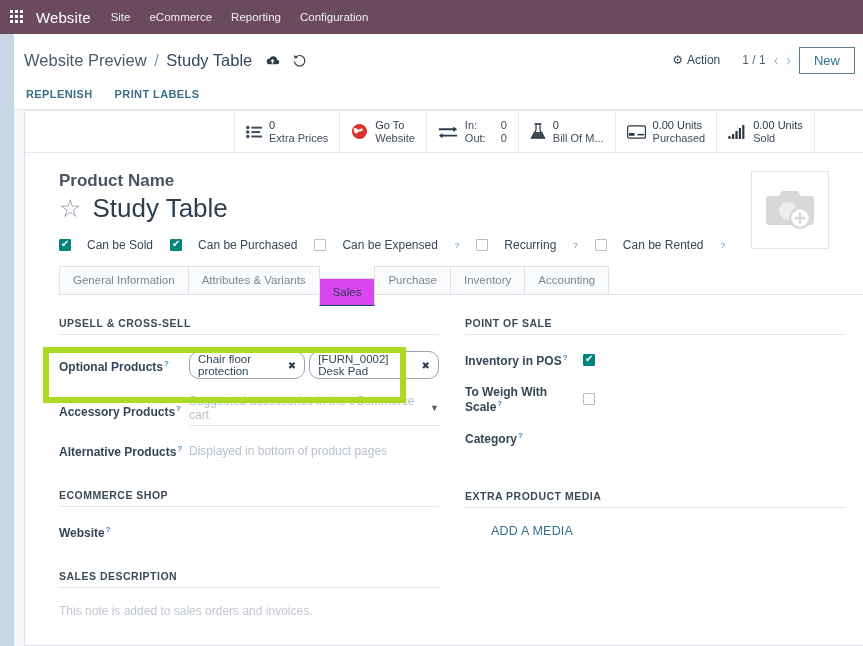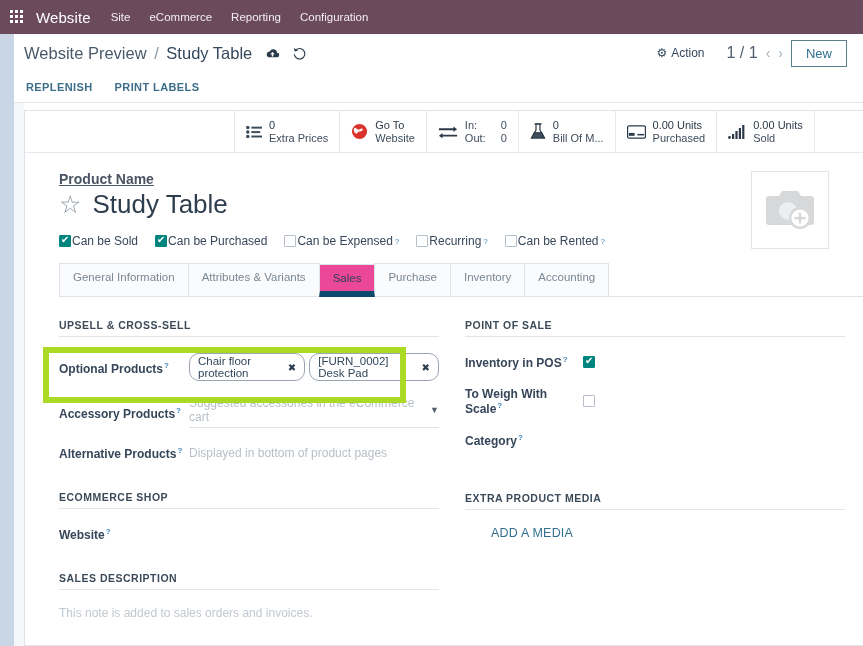--- a/index.html
+++ b/index.html
@@ -28,31 +28,31 @@
   .gutter { position: absolute; left: 0; top: 34px; width: 14px; height: 612px;
     background: #c8d6e5;
     background-image: radial-gradient(#dce6f1 0.5px, transparent 0.6px);
     background-size: 4px 4px; }
   .gutter2 { position: absolute; left: 14px; top: 34px; width: 10px; height: 612px;
     background: #f4f6f9; }
 
   
   .cp { position: absolute; left: 14px; top: 34px; width: 849px; background: #ffffff;
     border-bottom: 1px solid #e4e6ec; }
-  .cp-row1 { display: flex; align-items: center; height: 38px; padding: 0 16px 0 10px; }
+  .cp-row1 { display: flex; align-items: center; height: 38px; padding: 0 8px 0 10px; margin-top: 7px; }
   .bc { font-size: 16.5px; color: #4a5a6a; white-space: nowrap; }
   .bc .sep { color: #8a98a6; margin: 0 3px; }
   .bc .cur { color: #34495e; }
   .icon-btn { margin-left: 13px; color: #2b3b4b; cursor: pointer; display: inline-flex;
     align-items: center; }
   .cp-right { margin-left: auto; display: flex; align-items: center; padding-right: 0; }
   .action-btn { font-size: 12px; color: #34495e; display: flex; align-items: center;
     cursor: pointer; margin-right: 22px; }
   .gear { margin-right: 4px; font-size: 12px; }
-  .pager { font-size: 16px; color: #4f5f6f; margin-right: 8px; }
+  .pager { font-size: 12px; color: #4f5f6f; margin-right: 8px; }
   .chev { font-size: 14px; color: #9fb0bd; margin-right: 8px; cursor: pointer; }
   .new-btn { border: 1px solid #5a7f8e; color: #31708e; background: #ffffff;
     font-size: 13px; padding: 5px 14px; cursor: pointer; }
   .cp-row2 { display: flex; align-items: center; height: 30px; padding-left: 12px;
     gap: 22px; }
   .cp-act { font-size: 11px; font-weight: bold; letter-spacing: .4px; color: #3d6e8a;
     cursor: pointer; }
 
   
   .sheet-wrap { position: absolute; left: 24px; top: 110px; width: 839px; height: 536px;
@@ -66,45 +66,45 @@
   .stat-txt { font-size: 11px; line-height: 13px; color: #3f4d5c; white-space: nowrap; }
   .stat-txt .v { color: #2b3a48; }
   .stat-ico { color: #3c4c5c; display: flex; align-items: center; }
   .stat-inout { display: flex; font-size: 11px; line-height: 13px; color: #3f4d5c; }
   .stat-inout .lbl { width: 26px; }
   .stat-inout .val { width: 16px; text-align: right; }
 
   
   .title-row { display: flex; padding: 18px 20px 0 34px; }
   .title-left { flex: 1; }
-  .fld-label { font-size: 14px; color: #4a5563; font-weight: 600; margin-bottom: 2px; text-decoration: underline; }
+  .fld-label { font-size: 17px; color: #4a5563; font-weight: 600; margin-bottom: 2px; }
   .prod-line { display: flex; align-items: center; gap: 11px; }
   .star { font-size: 25px; color: #8a94a0; line-height: 1; cursor: pointer; }
   .prod-name { font-size: 26px; color: #2f3e4e; font-weight: 400; }
 
   .checks { display: flex; align-items: center; gap: 17px; margin-top: 14px; }
-  .chk { display: flex; align-items: center; gap: 1px; font-size: 12px; color: #38475a; justify-content: center; }
+  .chk { display: flex; align-items: center; gap: 16px; font-size: 12px; color: #38475a; justify-content: center; }
   .box { width: 12px; height: 12px; border: 1px solid #b6bfc9; background: #ffffff;
     display: inline-block; border-radius: 1px; }
   .box.on { background: #00847e; border-color: #00847e; position: relative; }
   .box.on::after { content: "✔"; position: absolute; left: 1px; top: -2px;
     font-size: 10px; color: #ffffff; }
   .q { font-size: 8px; color: #3d84b8; vertical-align: super; margin-left: 1px; }
 
   .img-ph { width: 78px; height: 78px; border: 1px solid #e3e5ea; background: #ffffff;
     display: flex; align-items: center; justify-content: center; margin-right: 14px; }
 
   
   .tabs { display: flex; margin: 14px 0 0 34px; border-bottom: 1px solid #dfe2e8;
     padding-right: 8px; }
   .tab { font-size: 11.5px; color: #7b8794; padding: 7px 13px; border: 1px solid #dfe2e8;
     border-bottom: none; background: #fafbfc; margin-right: -1px; cursor: pointer;
     white-space: nowrap; }
-  .tab.active { color: #2d3e50; background: #ec4899; position: relative; top: 1px;
-    border-bottom: 6px solid #0c4a6e; }
+  .tab.active { color: #2d3e50; background: #d946ef; position: relative; top: 12px;
+    border-bottom: 1px solid #0c4a6e; }
 
   
   .body2 { display: flex; padding: 22px 18px 0 34px; gap: 26px; }
   .col { flex: 1; min-width: 0; }
   .sec-h { font-size: 10.5px; font-weight: bold; letter-spacing: .5px; color: #3c4a58;
     padding-bottom: 5px; border-bottom: 1px solid #e2e5ea; margin-bottom: 16px; }
   .row { display: flex; align-items: center; margin-bottom: 15px; }
   .rlabel { font-size: 12px; color: #36465a; font-weight: 600; width: 130px;
     flex-shrink: 0; padding-top: 2px; }
   .rlabel.rt { width: 118px; }

